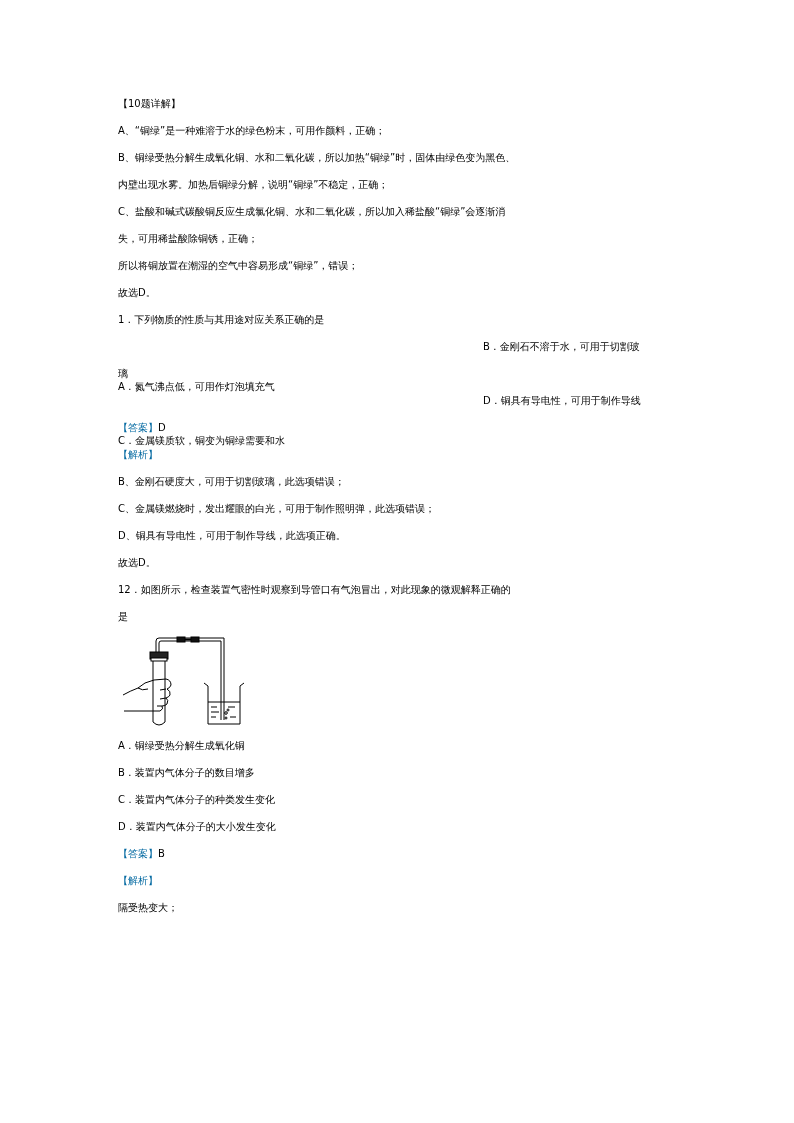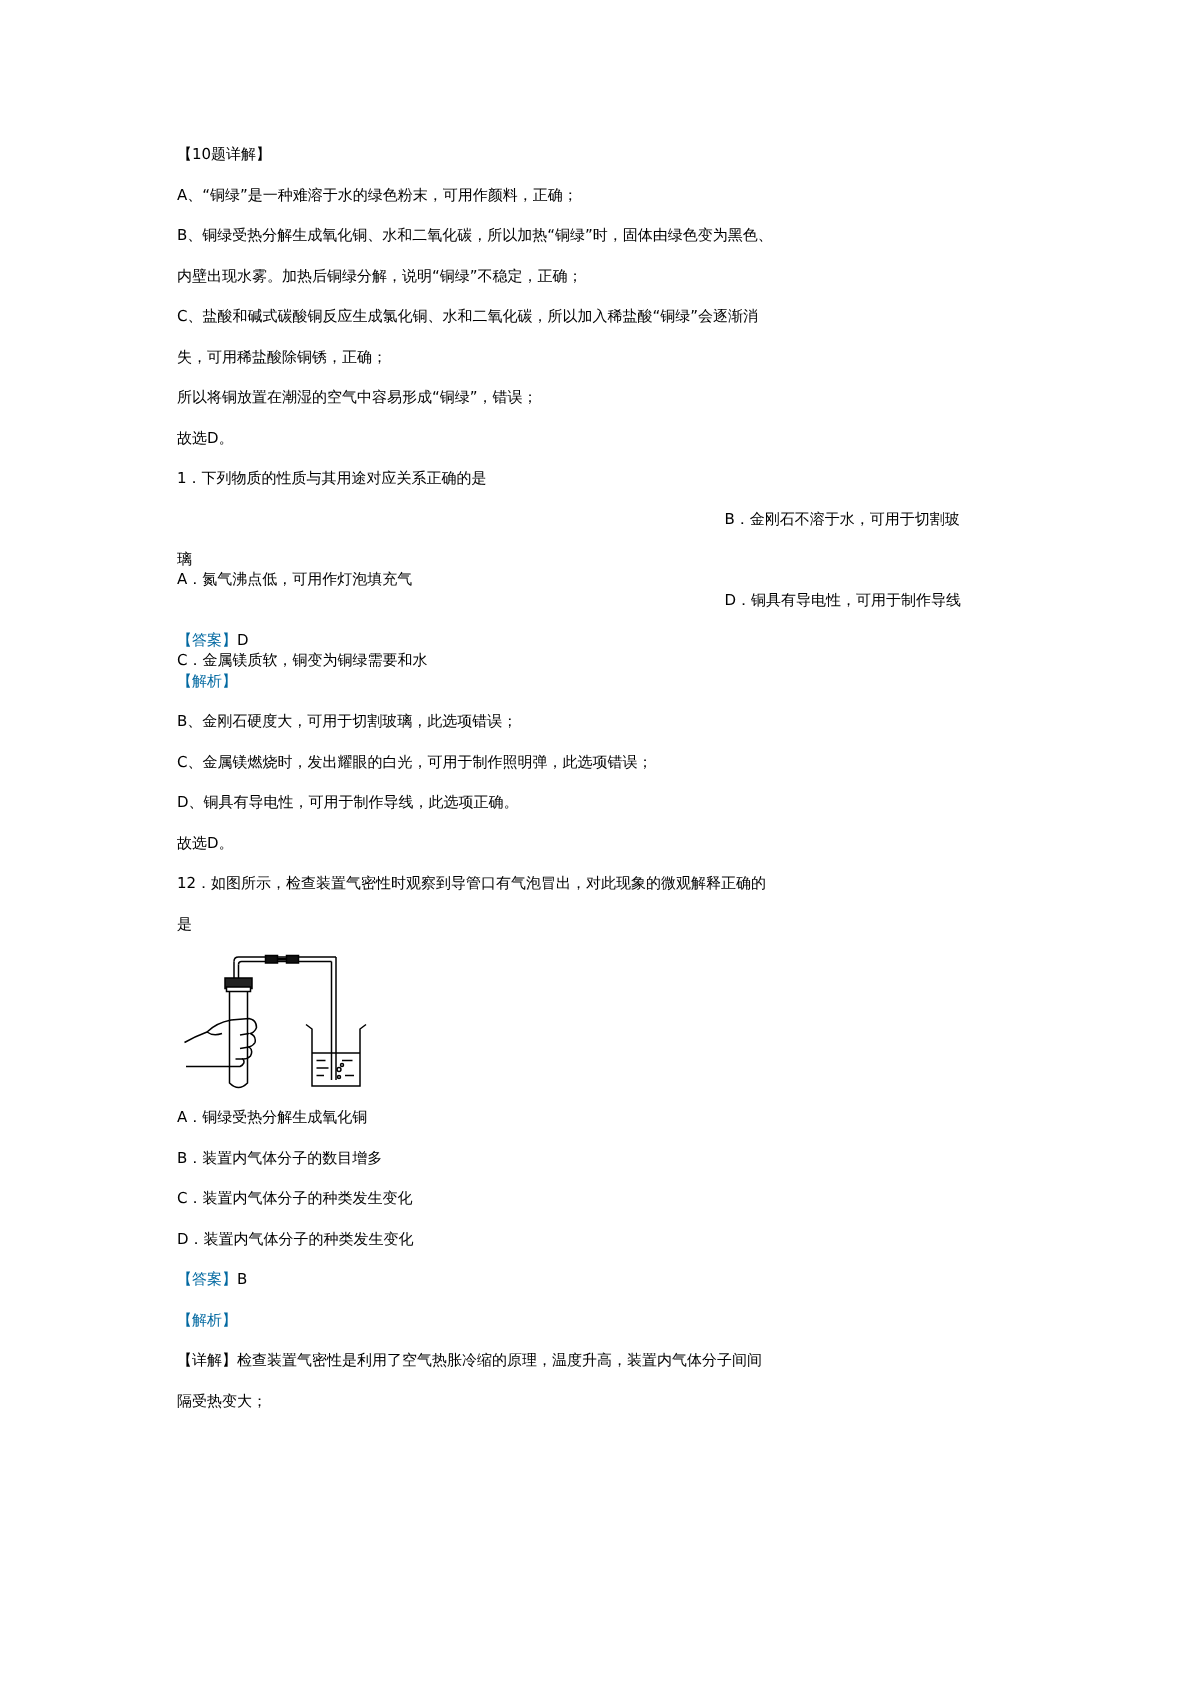--- a/index.html
+++ b/index.html
@@ -90,23 +90,20 @@
         <path d="M46 62 L40 63"></path>
         <path d="M42 70 L37 70"></path>
         <path d="M18 52 Q22 55 28 53"></path>
       </g>
     </svg>
   </div>
 
   <div class="line">A．铜绿受热分解生成氧化铜</div>
   <div class="line">B．装置内气体分子的数目增多</div>
   <div class="line">C．装置内气体分子的种类发生变化</div>
-  <div class="line">D．装置内气体分子的种类发生变化</div>
+  <div class="line">D．装置内气体分子的大小发生变化</div>
   <div class="line">
     <span class="blue">【答案】</span><span>B</span>
   </div>
   <div class="line blue">【解析】</div>
-  <div class="line">
-    <span>【详解】</span><span>检查装置气密性是利用了空气热胀冷缩的原理，温度升高，装置内气体分子间间</span>
-  </div>
   <div class="line">隔受热变大；</div>
 
 </div>
 
 </body></html>

